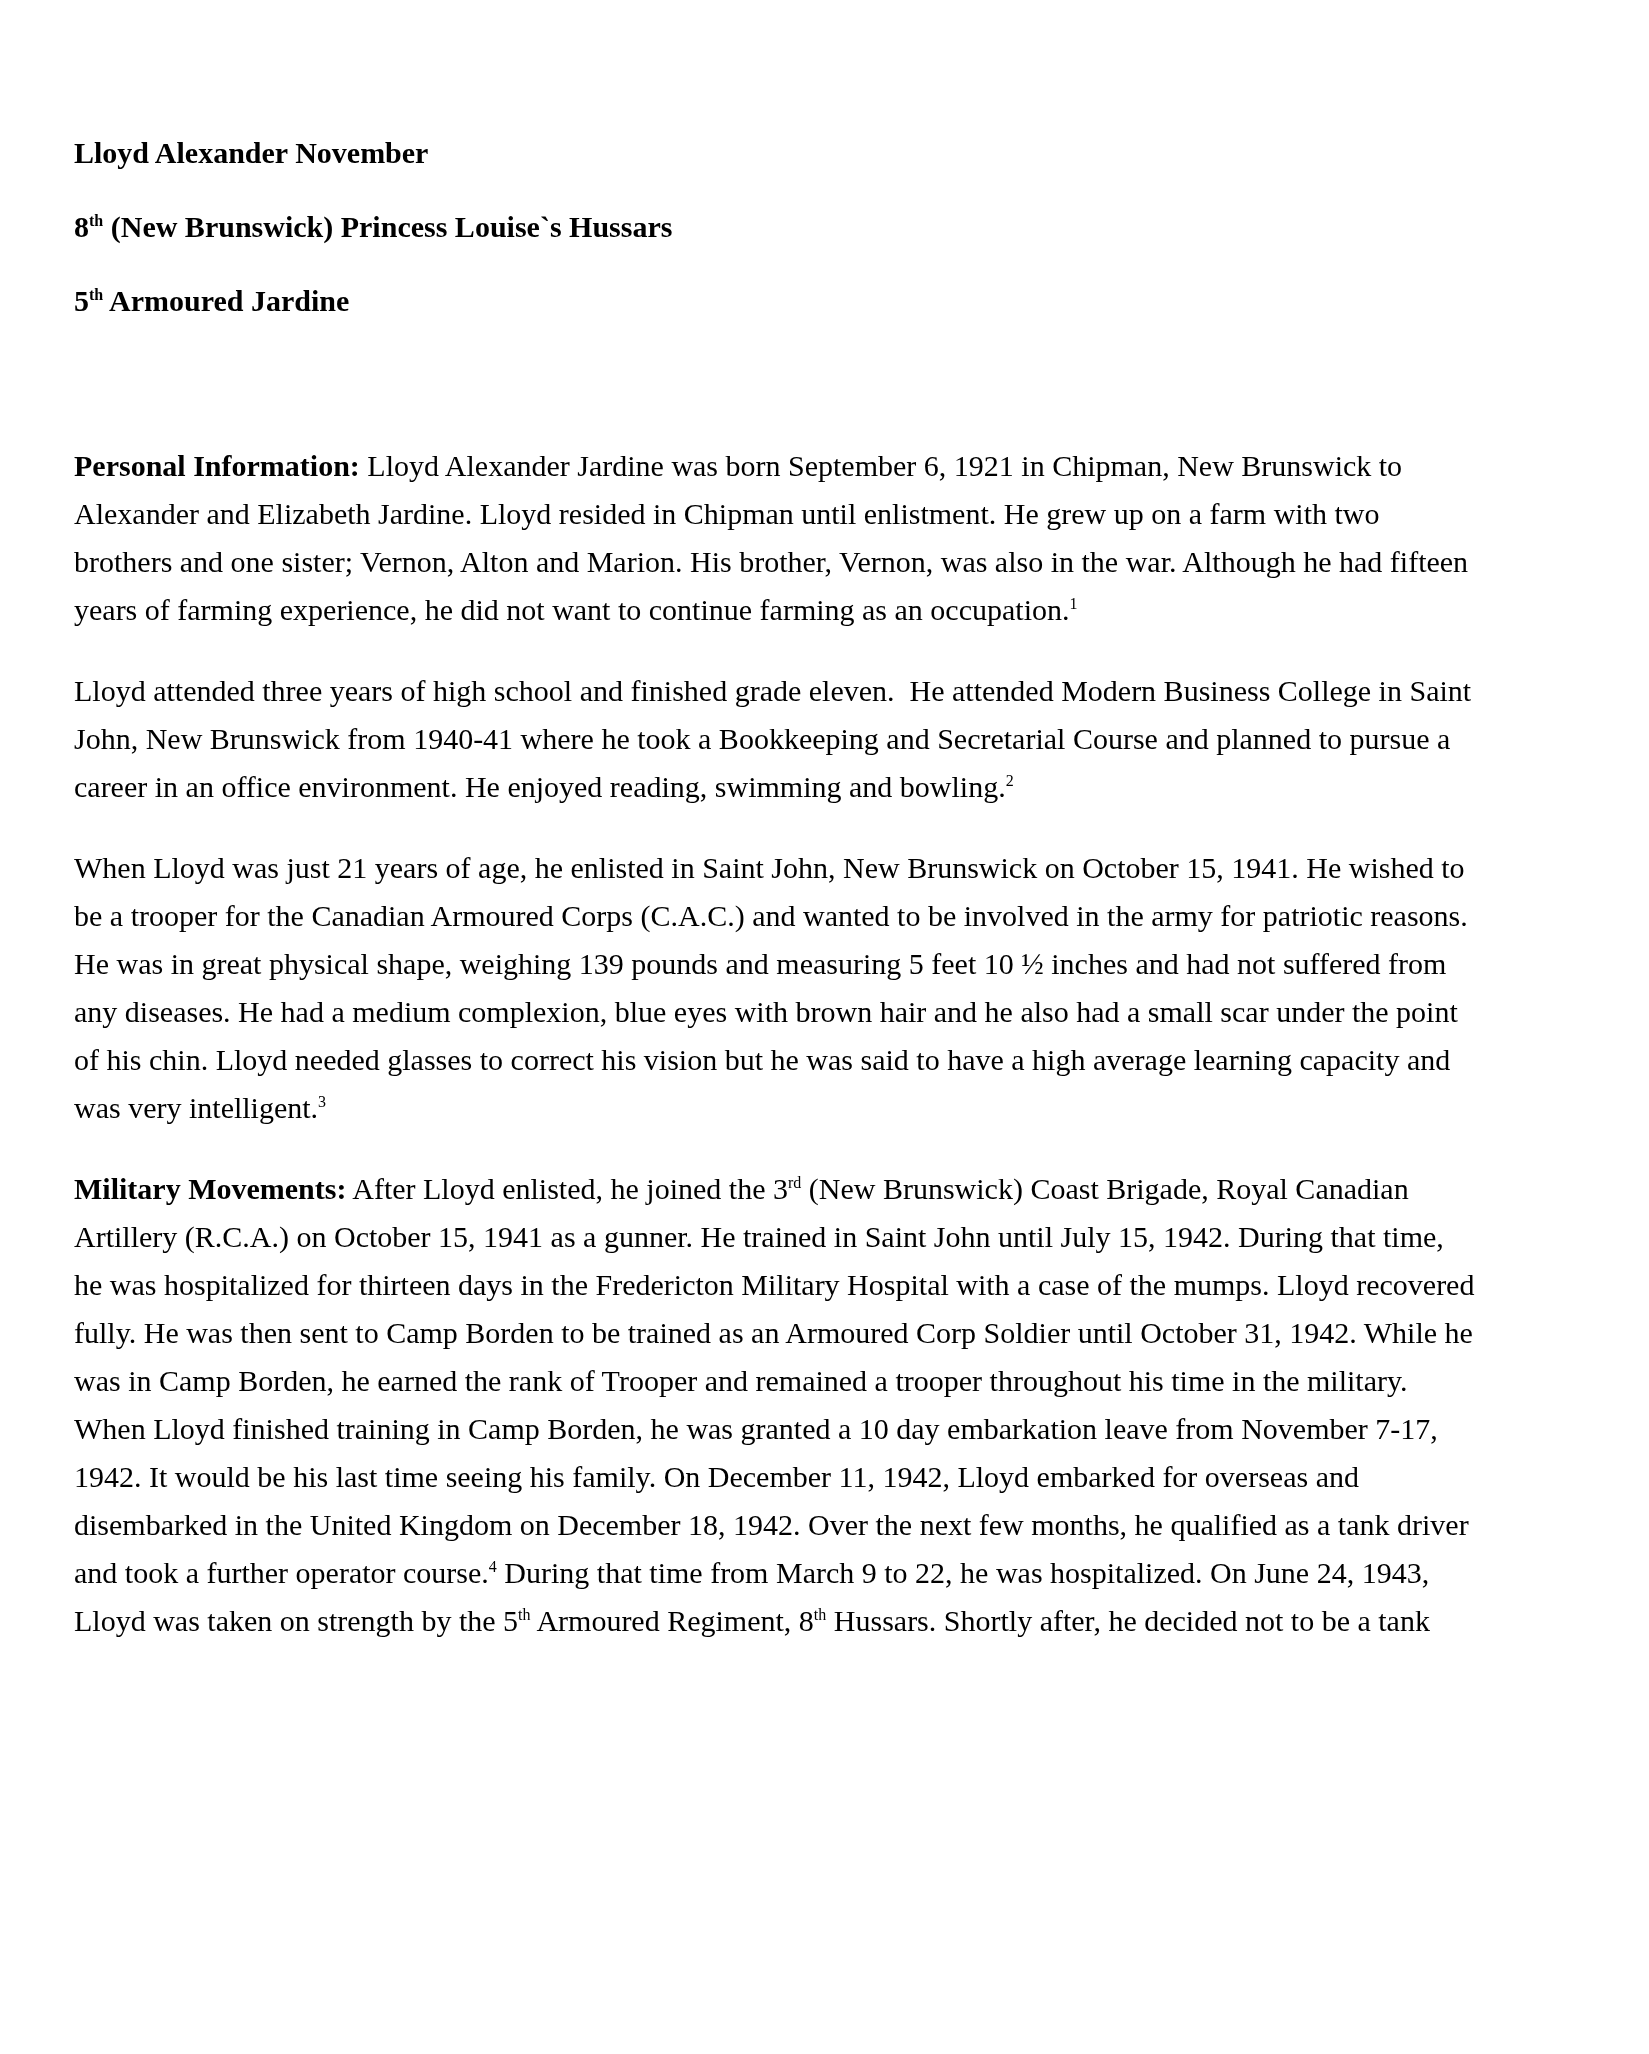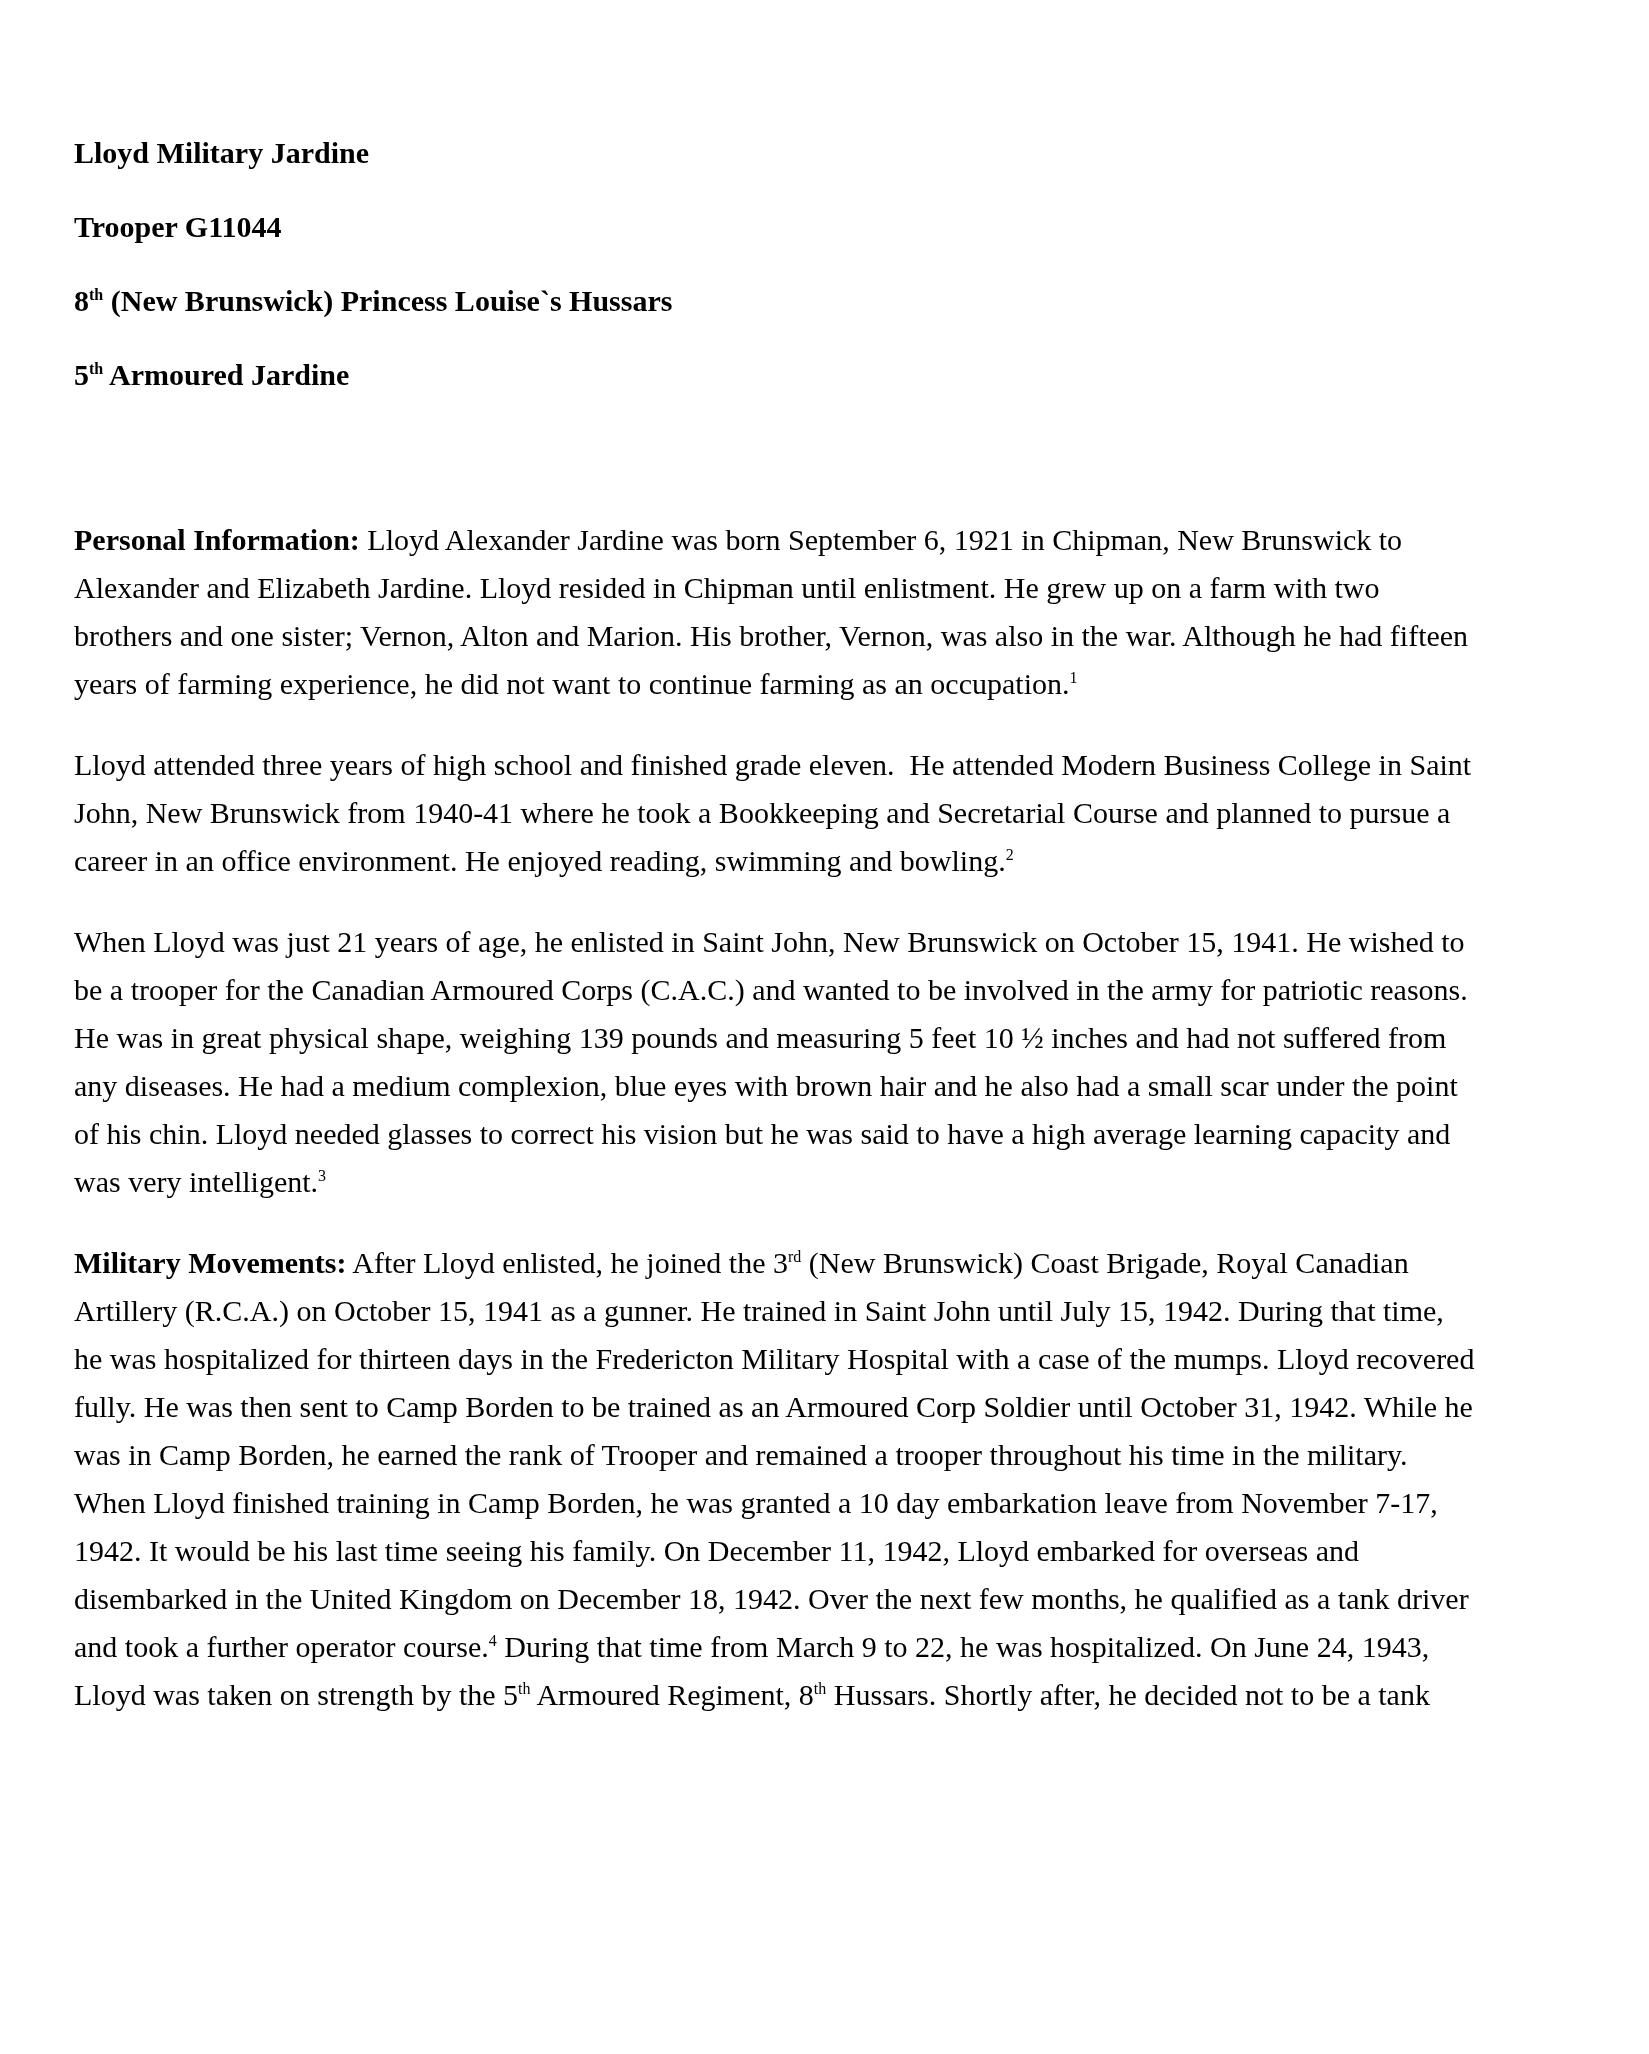--- a/index.html
+++ b/index.html
@@ -46,23 +46,22 @@
     line-height: 0;
     vertical-align: 11px;
   }
 </style>
 </head>
 <body>
 
 <div class="page">
   <div class="content">
 
-    <p class="hdr">Lloyd Military Jardine</p>
+    <p class="hdr">Lloyd Alexander November</p>
 
-    <p class="hdr">Trooper G11044</p>
 
     <p class="hdr"><span>8</span><span class="sup">th</span><span> (New Brunswick) Princess Louise`s Hussars</span></p>
 
     <p class="hdr"><span>5</span><span class="sup">th</span><span> Armoured Jardine</span></p>
 
     <p class="body-par first-par"><span class="lbl">Personal Information:</span><span> Lloyd Alexander Jardine was born September 6, 1921 in Chipman, New Brunswick to Alexander and Elizabeth Jardine. Lloyd resided in Chipman until enlistment. He grew up on a farm with two brothers and one sister; Vernon, Alton and Marion. His brother, Vernon, was also in the war. Although he had fifteen years of farming experience, he did not want to continue farming as an occupation.</span><span class="sup">1</span></p>
 
     <p class="body-par"><span>Lloyd attended three years of high school and finished grade eleven.  He attended Modern Business College in Saint John, New Brunswick from 1940-41 where he took a Bookkeeping and Secretarial Course and planned to pursue a career in an office environment. He enjoyed reading, swimming and bowling.</span><span class="sup">2</span></p>
 
     <p class="body-par"><span>When Lloyd was just 21 years of age, he enlisted in Saint John, New Brunswick on October 15, 1941. He wished to be a trooper for the Canadian Armoured Corps (C.A.C.) and wanted to be involved in the army for patriotic reasons. He was in great physical shape, weighing 139 pounds and measuring 5 feet 10 ½ inches and had not suffered from any diseases. He had a medium complexion, blue eyes with brown hair and he also had a small scar under the point of his chin. Lloyd needed glasses to correct his vision but he was said to have a high average learning capacity and was very intelligent.</span><span class="sup">3</span></p>

